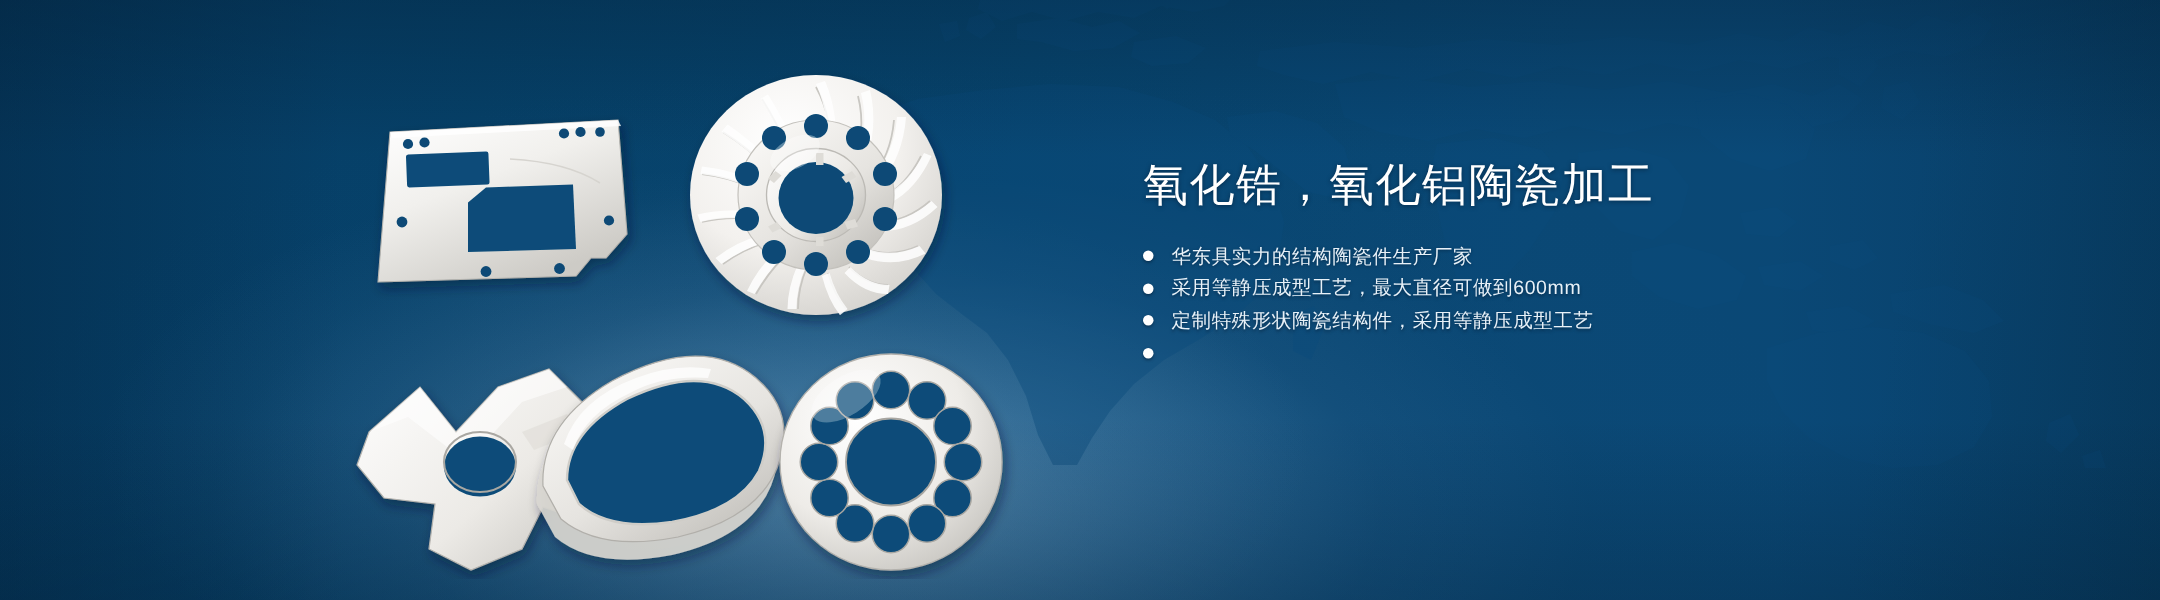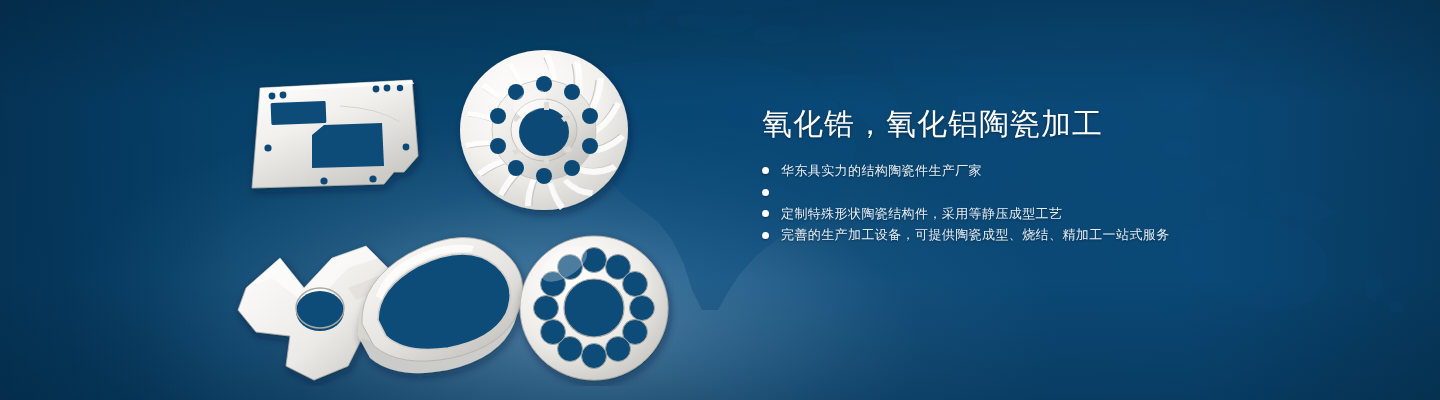--- a/index.html
+++ b/index.html
@@ -351,25 +351,25 @@
 
   <div class="copy">
     <h1 class="headline">氧化锆，氧化铝陶瓷加工</h1>
     <ul class="bullets">
       <li class="bullet">
         <span class="dot"></span>
         <span class="bullet-text">华东具实力的结构陶瓷件生产厂家</span>
       </li>
       <li class="bullet">
         <span class="dot"></span>
+        <span class="bullet-text">采用等静压成型工艺，最大直径可做到600mm</span>
       </li>
       <li class="bullet">
         <span class="dot"></span>
         <span class="bullet-text">定制特殊形状陶瓷结构件，采用等静压成型工艺</span>
       </li>
       <li class="bullet">
         <span class="dot"></span>
-        <span class="bullet-text">完善的生产加工设备，可提供陶瓷成型、烧结、精加工一站式服务</span>
       </li>
     </ul>
   </div>
 
 </div>
 
 </body></html>

